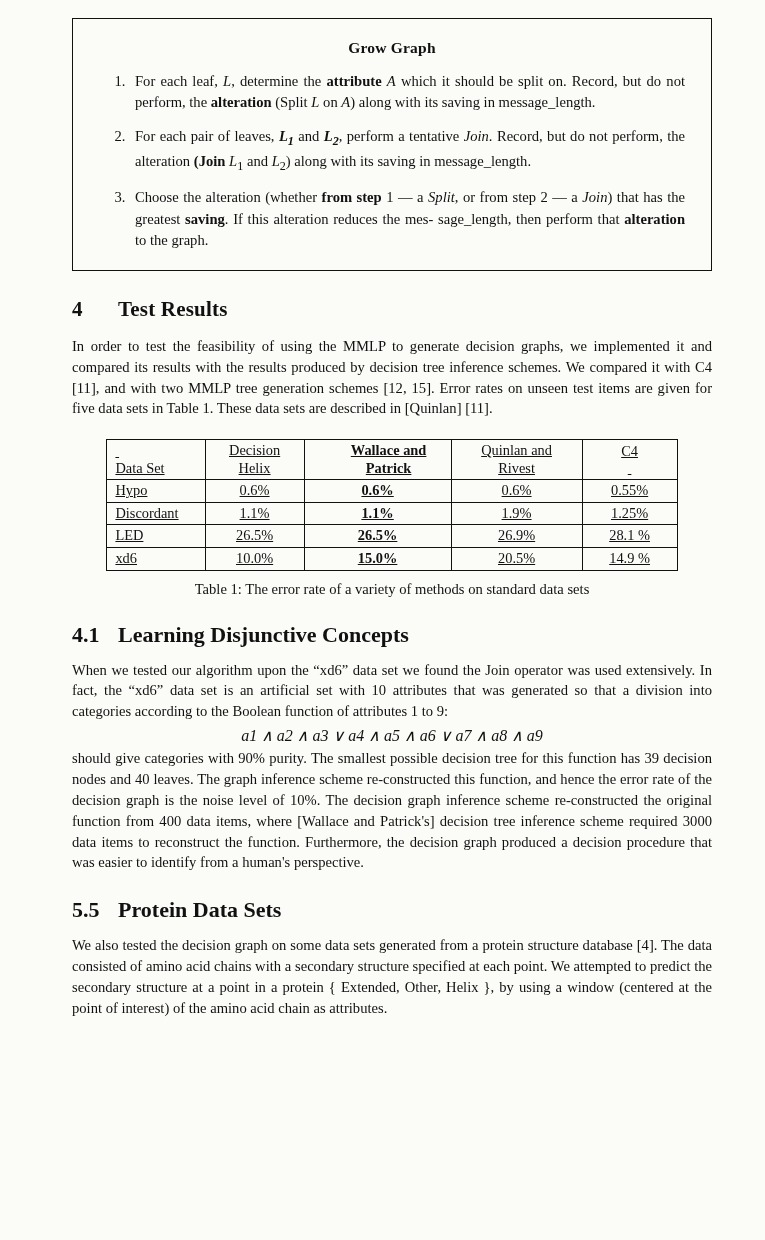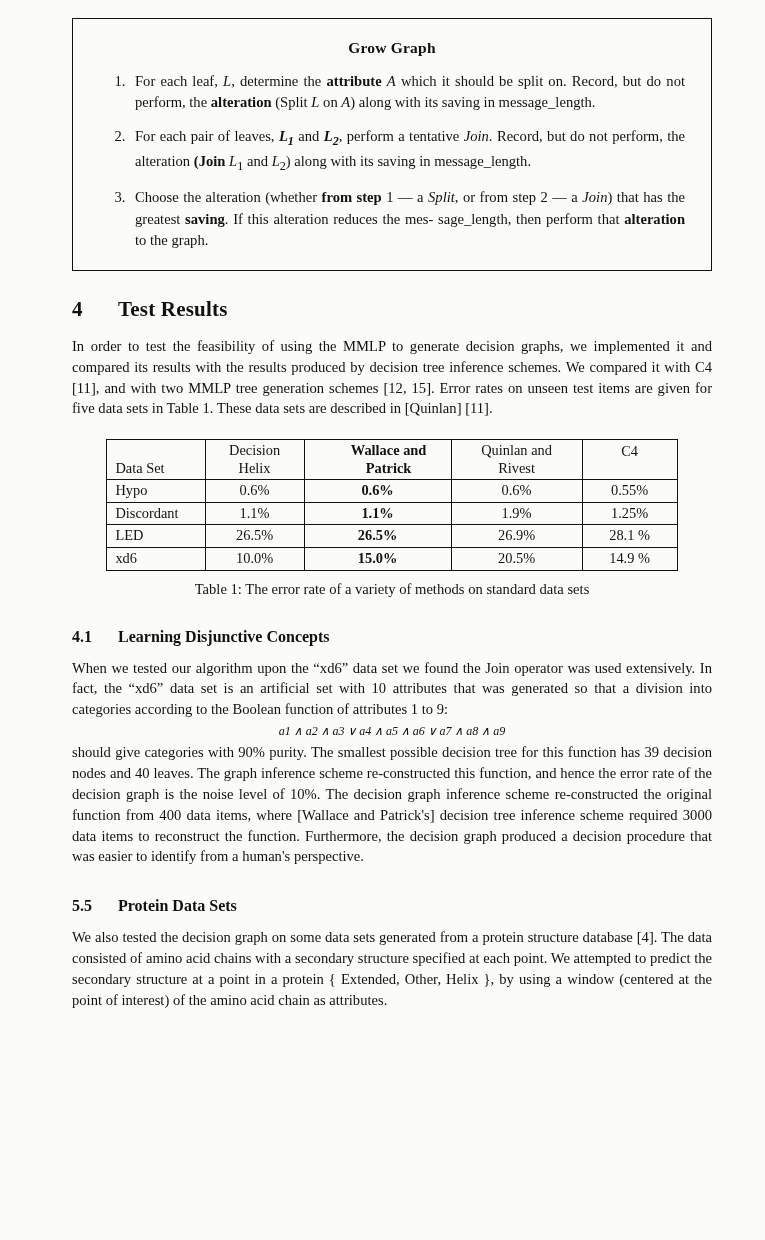--- a/index.html
+++ b/index.html
@@ -59,36 +59,36 @@
 
   
   h2.sec {
     font-size: 21px;
     font-weight: bold;
     margin: 24px 0 14px 0;
     letter-spacing: 0.2px;
   }
   h2.sec .num { display: inline-block; width: 46px; }
   h3.subsec {
-    font-size: 16px;
-    font-weight: bold;
-    margin: 30px 0 12px 0;
+    font-size: 22px;
+    font-weight: bold;
+    margin: 24px 0 12px 0;
   }
   h3.subsec .num { display: inline-block; width: 46px; }
 
   p.body {
     font-size: 14.6px;
     line-height: 1.43;
     text-align: justify;
     margin: 0 0 12px 0;
   }
 
   .formula {
     text-align: center;
-    font-size: 12px;
+    font-size: 16px;
     font-style: italic;
     margin: 3px 0 3px 0;
   }
 
   
   .table-wrap {
     display: flex;
     justify-content: center;
     margin: 20px 0 8px 0;
   }
@@ -96,20 +96,21 @@
     border-collapse: collapse;
     font-size: 14.4px;
   }
   table.data td, table.data th {
     border: 1px solid #111;
     padding: 2px 10px;
     font-weight: normal;
     text-align: center;
     vertical-align: middle;
     line-height: 1.22;
+    text-decoration: underline;
   }
   table.data thead td {
     height: 22px;
   }
   table.data td.rowhead {
     text-align: left;
     padding-left: 8px;
     padding-right: 26px;
   }
   table.data td.col-dg { min-width: 78px; }

